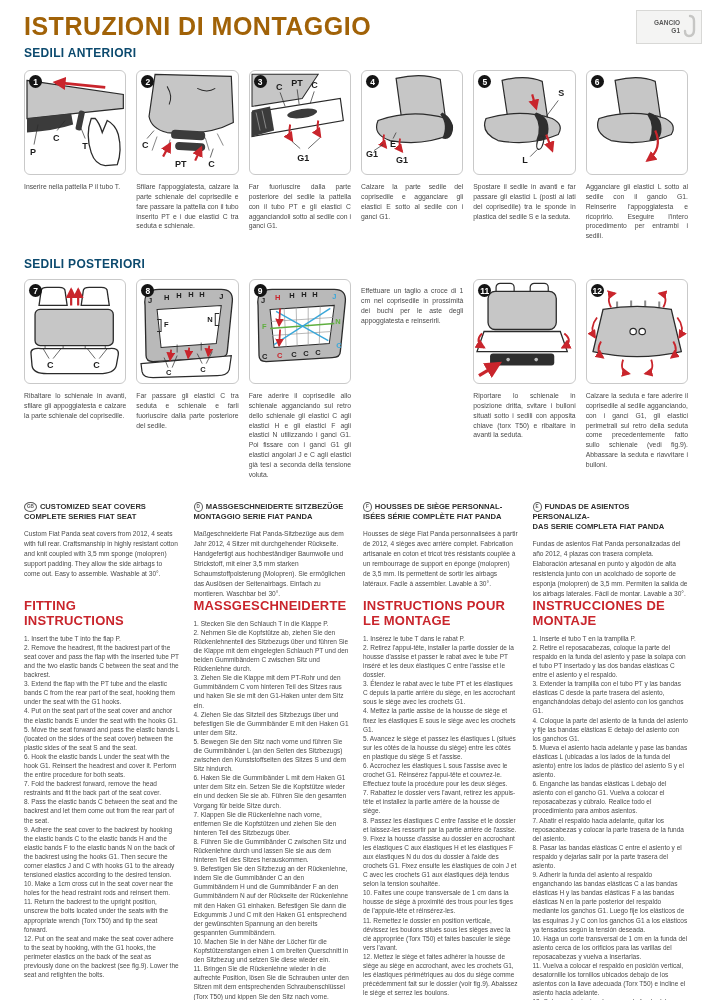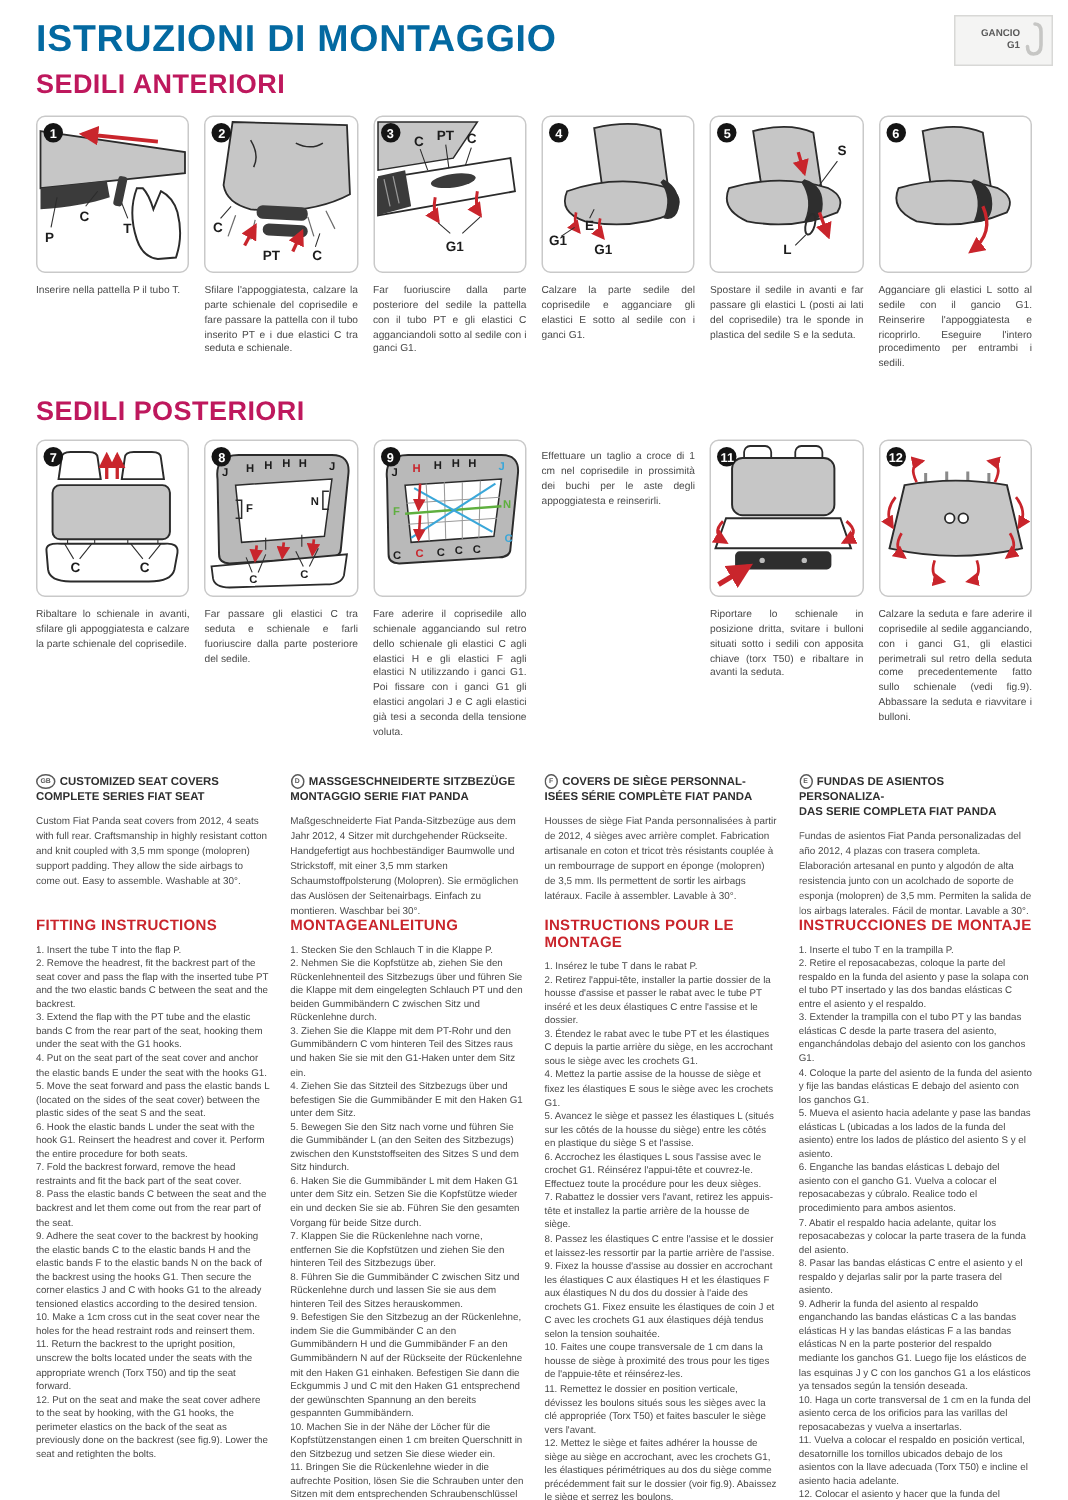--- a/index.html
+++ b/index.html
@@ -1,36 +1,36 @@
 <!DOCTYPE html>
 <html><head>
 <meta charset="utf-8">
 <style>
   html,body{margin:0;padding:0;}
   body{width:712px;height:1000px;background:#ffffff;overflow:hidden;
        font-family:"Liberation Sans",sans-serif;color:#3a3a3a;position:relative;}
   .header{margin:12px 24px 0 24px;}
-  .title{color:#0369a1;font-size:25px;font-weight:bold;letter-spacing:.5px;margin:0;}
-  .sect{color:#be185d;font-size:18px;font-weight:bold;margin:5px 0 0 0;letter-spacing:.3px;}
+  .title{color:#a16207;font-size:25px;font-weight:bold;letter-spacing:.5px;margin:0;}
+  .sect{color:#0c4a6e;font-size:12px;font-weight:bold;margin:5px 0 0 0;letter-spacing:.3px;}
   .corner{position:absolute;top:10px;right:10px;width:66px;height:34px;background:#f4f4f3;
           border:1px solid #d8d8d6;display:flex;align-items:center;justify-content:flex-end;gap:3px;padding:0 4px;box-sizing:border-box;}
   .corner .txt{font-size:6.5px;font-weight:bold;color:#5a5a5a;text-align:right;line-height:1.25;}
   .figrow{display:grid;grid-template-columns:repeat(6,1fr);gap:10px;margin:10px 24px 0 24px;}
   .figbox{border:1px solid #c9c9c9;border-radius:6px;height:103px;position:relative;background:#fff;overflow:hidden;}
   .figbox svg{position:absolute;inset:0;width:100%;height:100%;}
   .num{position:absolute;top:4px;left:4px;width:13px;height:13px;border-radius:50%;background:#141414;color:#fff;
        font-size:8.5px;font-weight:bold;display:flex;align-items:center;justify-content:center;z-index:2;}
   .cap{font-size:6.8px;line-height:1.45;color:#4a4a4a;text-align:justify;margin-top:7px;}
   .langrow{display:grid;grid-template-columns:repeat(4,1fr);gap:14px;margin:22px 24px 0 24px;}
   .langtop{height:96px;overflow:hidden;}
   .ltitle{font-size:7.6px;font-weight:bold;color:#2f2f2f;line-height:1.35;margin:0;}
   .code{display:inline-block;border:1px solid #5a5a5a;border-radius:50%;font-size:4.6px;font-weight:bold;
         color:#5a5a5a;padding:1px 2px;margin-right:3px;vertical-align:1px;}
   .intro{font-size:6.6px;line-height:1.5;color:#4a4a4a;margin-top:7px;}
-  .lhead{color:#c9252c;font-size:10px;font-weight:bold;margin:0 0 6px 0;letter-spacing:.2px;}
+  .lhead{color:#c9252c;font-size:13px;font-weight:bold;margin:0 0 6px 0;letter-spacing:.2px;}
   .steps p{margin:0;font-size:6.5px;line-height:1.4;color:#4a4a4a;}
   .svgl{font-family:"Liberation Sans",sans-serif;font-weight:bold;font-size:9px;fill:#1c1c1c;}
   .svgs{font-family:"Liberation Sans",sans-serif;font-weight:bold;font-size:7.5px;fill:#1c1c1c;}
   .red{fill:#c9252c;} .blue{fill:#3aa7d9;} .green{fill:#5faf3f;}
   .ln{stroke:#2b2b2b;stroke-width:.7;} .ra{stroke:#c9252c;fill:none;}
 </style>
 </head>
 <body>
 
 <svg width="0" height="0" style="position:absolute">
@@ -355,41 +355,41 @@
   </div>
 
   <div>
     <div class="langtop">
       <p class="ltitle">
         <span class="code">D</span><span>MASSGESCHNEIDERTE SITZBEZÜGE</span><br>
         <span>MONTAGGIO SERIE FIAT PANDA</span>
       </p>
       <p class="intro">Maßgeschneiderte Fiat Panda-Sitzbezüge aus dem Jahr 2012, 4 Sitzer mit durchgehender Rückseite. Handgefertigt aus hochbeständiger Baumwolle und Strickstoff, mit einer 3,5 mm starken Schaumstoffpolsterung (Molopren). Sie ermöglichen das Auslösen der Seitenairbags. Einfach zu montieren. Waschbar bei 30°.</p>
     </div>
-    <p class="lhead">MONTAGEANLEITUNG</p>
+    <p class="lhead">MASSGESCHNEIDERTE</p>
     <div class="steps">
         <p>1. Stecken Sie den Schlauch T in die Klappe P.</p>
         <p>2. Nehmen Sie die Kopfstütze ab, ziehen Sie den Rückenlehnenteil des Sitzbezugs über und führen Sie die Klappe mit dem eingelegten Schlauch PT und den beiden Gummibändern C zwischen Sitz und Rückenlehne durch.</p>
         <p>3. Ziehen Sie die Klappe mit dem PT-Rohr und den Gummibändern C vom hinteren Teil des Sitzes raus und haken Sie sie mit den G1-Haken unter dem Sitz ein.</p>
         <p>4. Ziehen Sie das Sitzteil des Sitzbezugs über und befestigen Sie die Gummibänder E mit den Haken G1 unter dem Sitz.</p>
         <p>5. Bewegen Sie den Sitz nach vorne und führen Sie die Gummibänder L (an den Seiten des Sitzbezugs) zwischen den Kunststoffseiten des Sitzes S und dem Sitz hindurch.</p>
         <p>6. Haken Sie die Gummibänder L mit dem Haken G1 unter dem Sitz ein. Setzen Sie die Kopfstütze wieder ein und decken Sie sie ab. Führen Sie den gesamten Vorgang für beide Sitze durch.</p>
         <p>7. Klappen Sie die Rückenlehne nach vorne, entfernen Sie die Kopfstützen und ziehen Sie den hinteren Teil des Sitzbezugs über.</p>
         <p>8. Führen Sie die Gummibänder C zwischen Sitz und Rückenlehne durch und lassen Sie sie aus dem hinteren Teil des Sitzes herauskommen.</p>
         <p>9. Befestigen Sie den Sitzbezug an der Rückenlehne, indem Sie die Gummibänder C an den Gummibändern H und die Gummibänder F an den Gummibändern N auf der Rückseite der Rückenlehne mit den Haken G1 einhaken. Befestigen Sie dann die Eckgummis J und C mit den Haken G1 entsprechend der gewünschten Spannung an den bereits gespannten Gummibändern.</p>
         <p>10. Machen Sie in der Nähe der Löcher für die Kopfstützenstangen einen 1 cm breiten Querschnitt in den Sitzbezug und setzen Sie diese wieder ein.</p>
         <p>11. Bringen Sie die Rückenlehne wieder in die aufrechte Position, lösen Sie die Schrauben unter den Sitzen mit dem entsprechenden Schraubenschlüssel (Torx T50) und kippen Sie den Sitz nach vorne.</p>
         <p>12. Setzen Sie den Sitz auf und sorgen Sie dafür, dass der Sitzbezug am Sitz haftet, indem Sie mit den G1-Haken die Umfangsgummis an der Rückseite des Sitzes einhaken, wie zuvor an der Rückenlehne (siehe Abb. 9). Senken Sie den Sitz ab und ziehen Sie die Schrauben fest.</p>
       </div>
   </div>
 
   <div>
     <div class="langtop">
       <p class="ltitle">
-        <span class="code">F</span><span>COVERS DE SIÈGE PERSONNAL-</span><br>
+        <span class="code">F</span><span>HOUSSES DE SIÈGE PERSONNAL-</span><br>
         <span>ISÉES SÉRIE COMPLÈTE FIAT PANDA</span>
       </p>
       <p class="intro">Housses de siège Fiat Panda personnalisées à partir de 2012, 4 sièges avec arrière complet. Fabrication artisanale en coton et tricot très résistants couplée à un rembourrage de support en éponge (molopren) de 3,5 mm. Ils permettent de sortir les airbags latéraux. Facile à assembler. Lavable à 30°.</p>
     </div>
     <p class="lhead">INSTRUCTIONS POUR LE MONTAGE</p>
     <div class="steps">
         <p>1. Insérez le tube T dans le rabat P.</p>
         <p>2. Retirez l'appui-tête, installer la partie dossier de la housse d'assise et passer le rabat avec le tube PT inséré et les deux élastiques C entre l'assise et le dossier.</p>
         <p>3. Étendez le rabat avec le tube PT et les élastiques C depuis la partie arrière du siège, en les accrochant sous le siège avec les crochets G1.</p>
         <p>4. Mettez la partie assise de la housse de siège et fixez les élastiques E sous le siège avec les crochets G1.</p>

